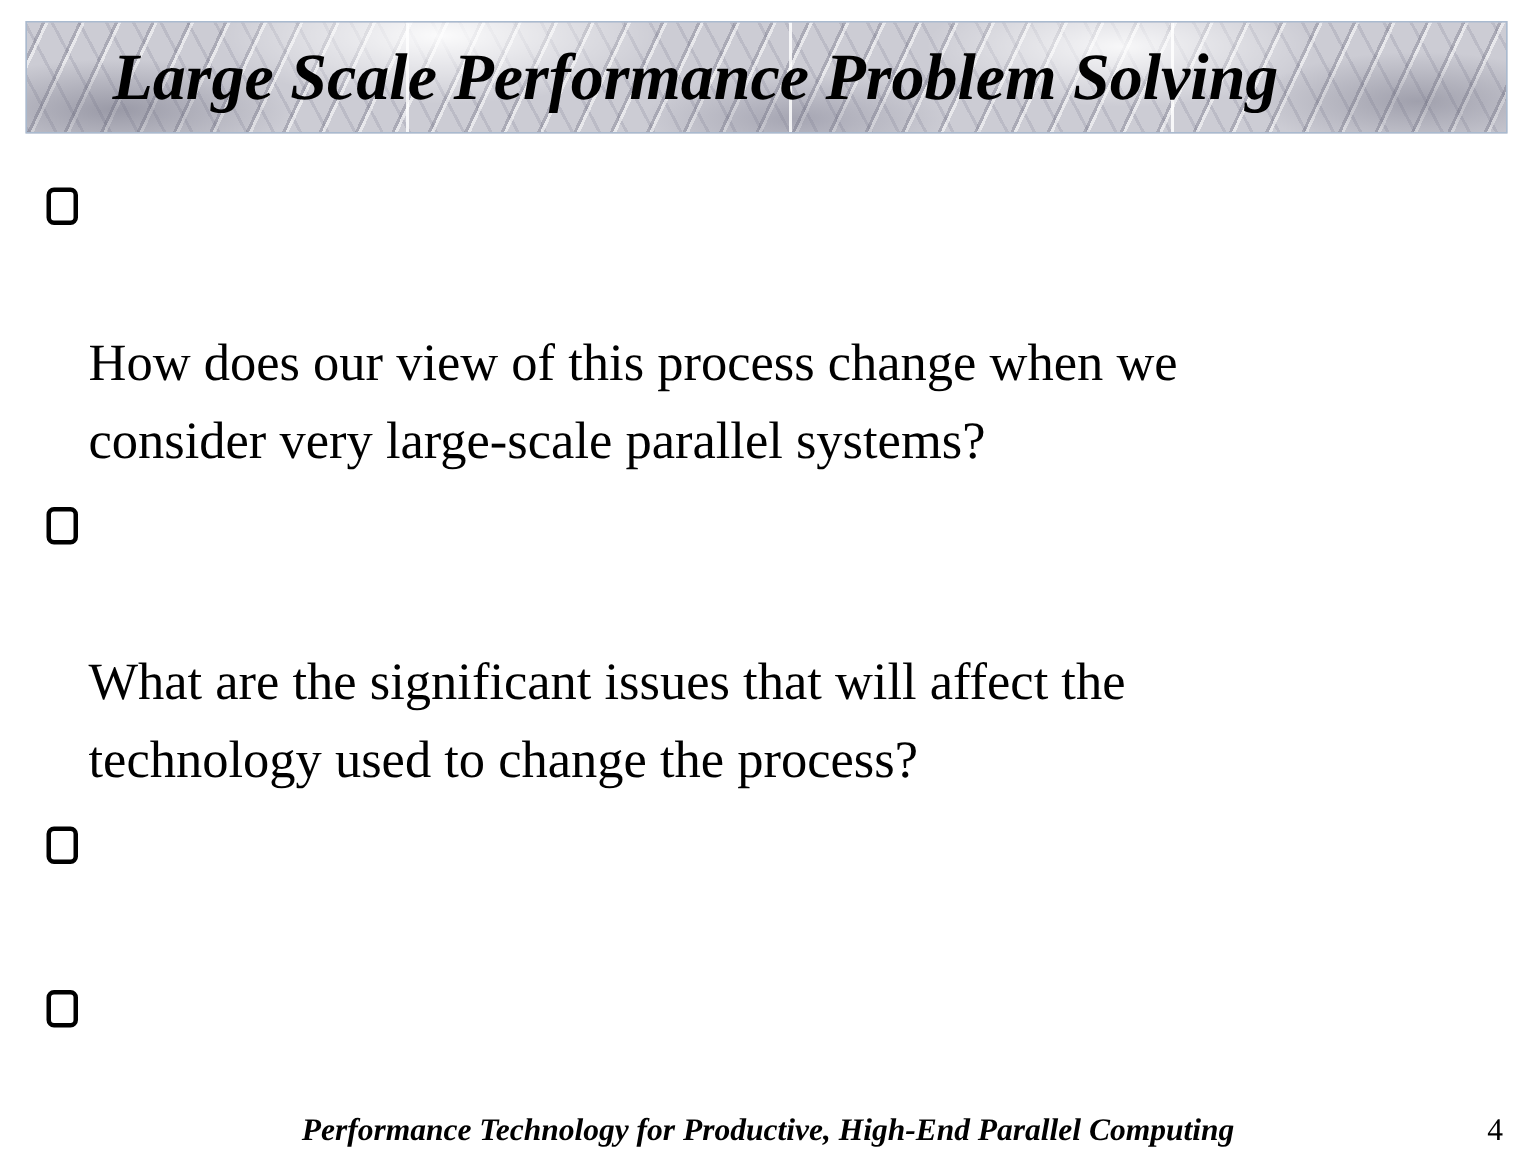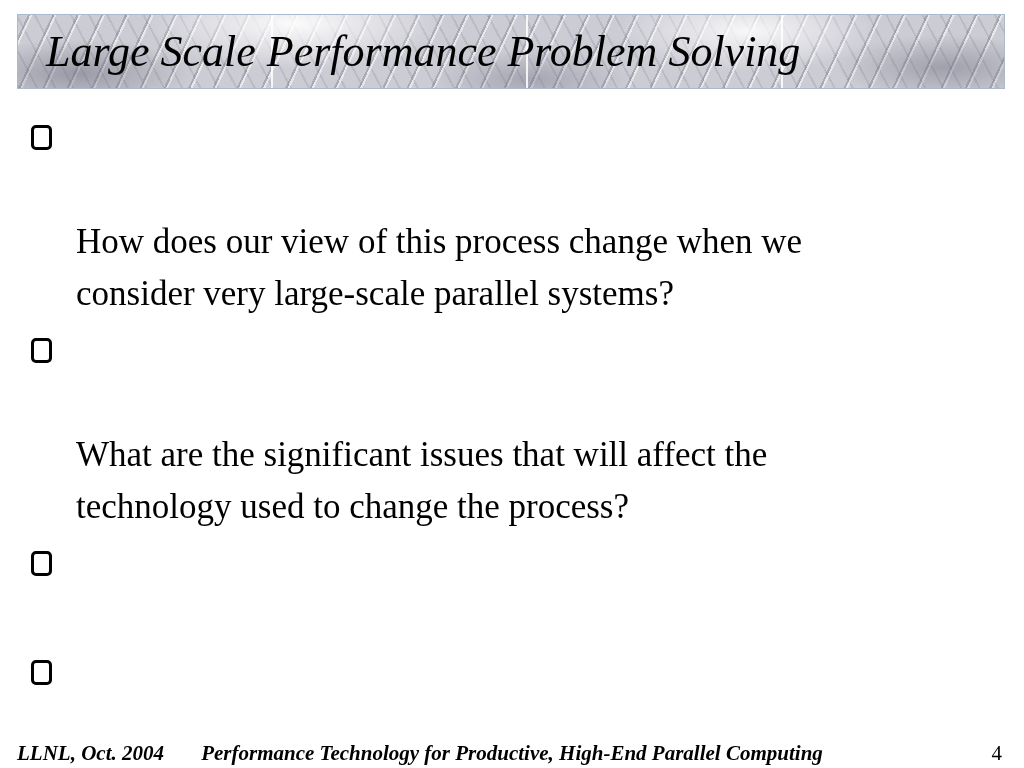--- a/index.html
+++ b/index.html
@@ -32,43 +32,44 @@
       repeating-linear-gradient(to right, rgba(255,255,255,0) 0 253px, rgba(255,255,255,0.85) 253px 255px),
       radial-gradient(ellipse 190px 55px at 6% 80%, rgba(104,104,122,0.50), rgba(104,104,122,0) 62%),
       radial-gradient(ellipse 230px 70px at 28% 12%, rgba(255,255,255,0.92), rgba(255,255,255,0) 65%),
       radial-gradient(ellipse 170px 50px at 52% 88%, rgba(112,112,132,0.42), rgba(112,112,132,0) 60%),
       radial-gradient(ellipse 210px 65px at 74% 22%, rgba(255,255,255,0.85), rgba(255,255,255,0) 62%),
       radial-gradient(ellipse 180px 55px at 94% 72%, rgba(108,108,126,0.46), rgba(108,108,126,0) 60%),
       repeating-linear-gradient(115deg, rgba(255,255,255,0) 0 9px, rgba(92,92,112,0.30) 9px 11px, rgba(255,255,255,0.55) 11px 13px, rgba(255,255,255,0) 13px 22px),
       repeating-linear-gradient(62deg, rgba(118,118,140,0.20) 0 2px, rgba(118,118,140,0) 2px 16px);
   }
   .title-text {
-    font-weight: normal;
+    font-weight: bold;
     font-style: italic;
     font-size: 44px;
     line-height: 73px;
     padding-left: 28px;
     white-space: nowrap;
     color: #000000;
+    margin-left: 29px;
   }
   
   .content {
     position: absolute;
     left: 0;
     top: 112px;
     width: 1004px;
   }
   .item {
     position: relative;
     font-size: 35px;
     line-height: 52px;
     margin-bottom: 5px;
     white-space: pre-line;
   }
-  .item.l1 { padding-left: 76px; }
+  .item.l1 { padding-left: 59px; }
   .bullet-sq {
     position: absolute;
     left: 31px;
     top: 13px;
     width: 15px;
     height: 19px;
     border: 3px solid #000000;
     border-radius: 5px;
     background: transparent;
   }
@@ -133,18 +134,17 @@
     </div>
 
     <div class="item l1">
       <span class="bullet-sq"></span>
       
     </div>
 
   </div>
 
   <div class="footer">
-    <span class="footer-left">LLNL, Oct. 2004</span>
     <span class="footer-center">Performance Technology for Productive, High-End Parallel Computing</span>
     <span class="footer-page">4</span>
   </div>
 
 </div>
 
 </body></html>

